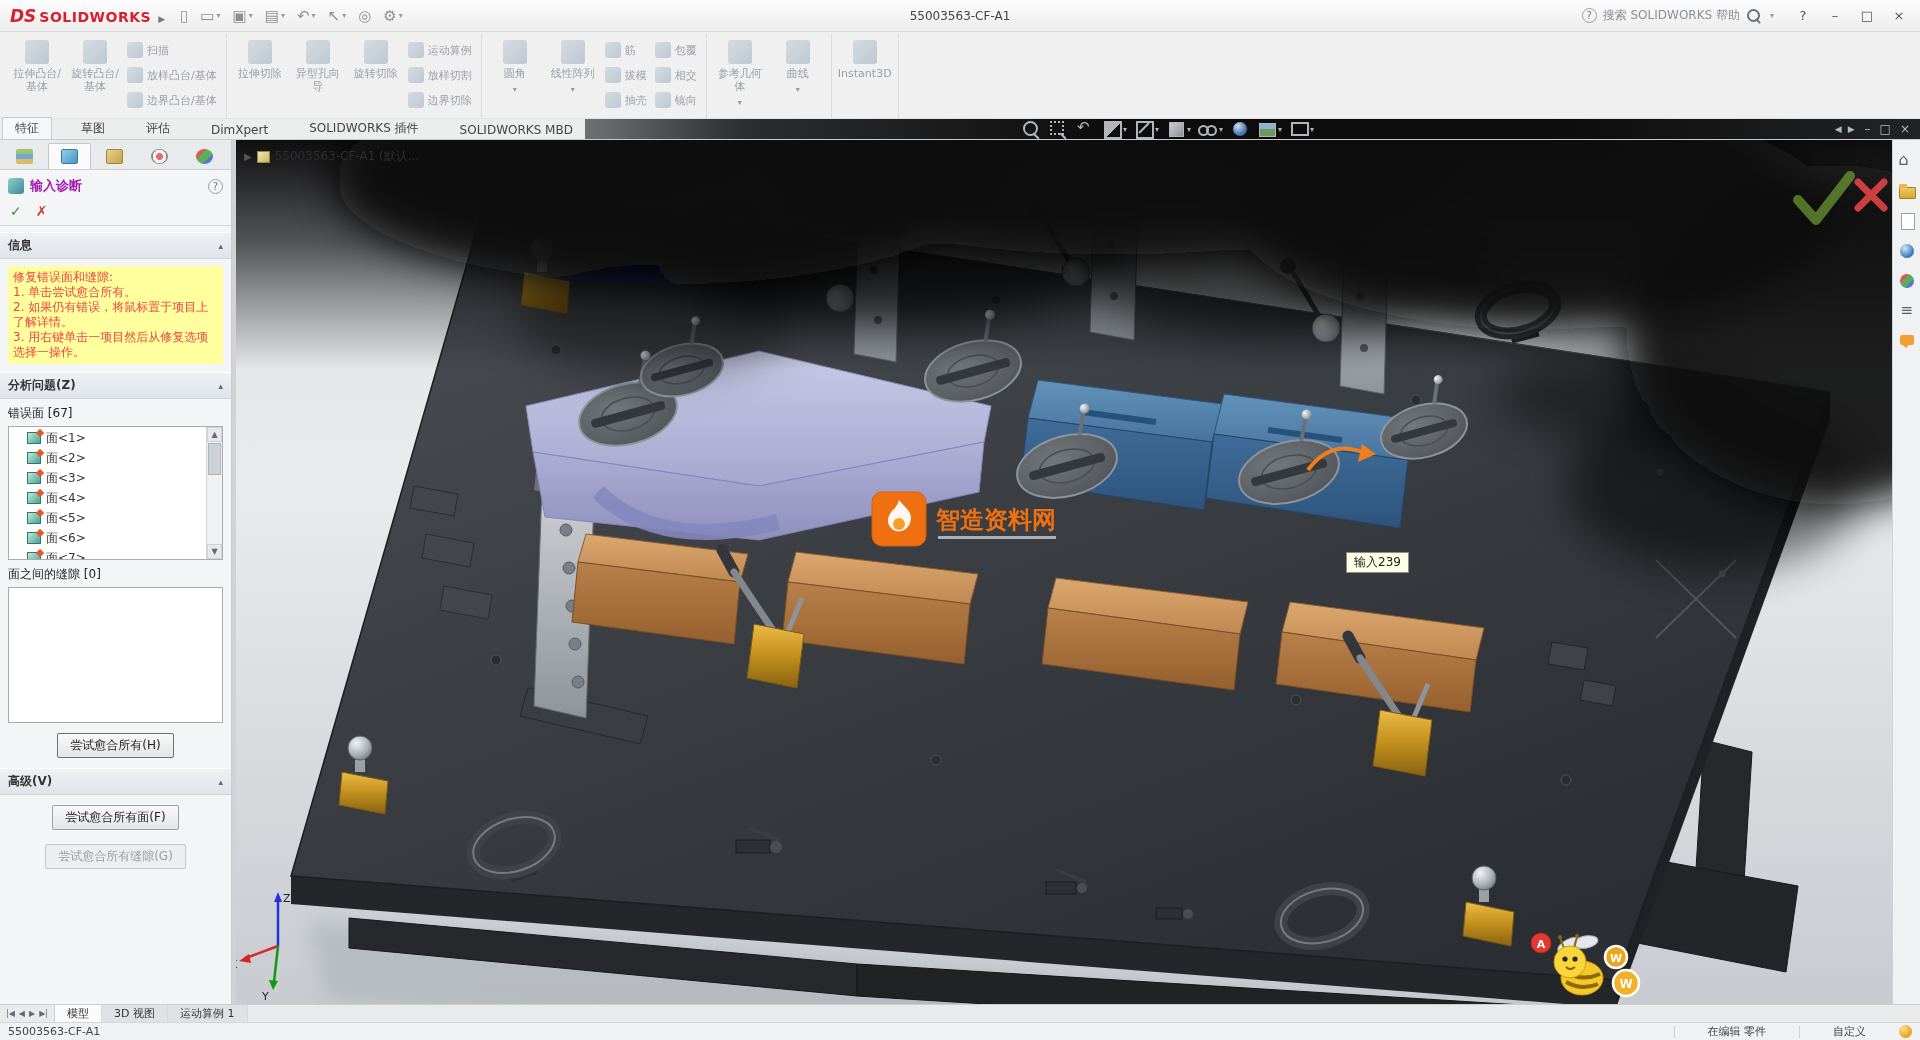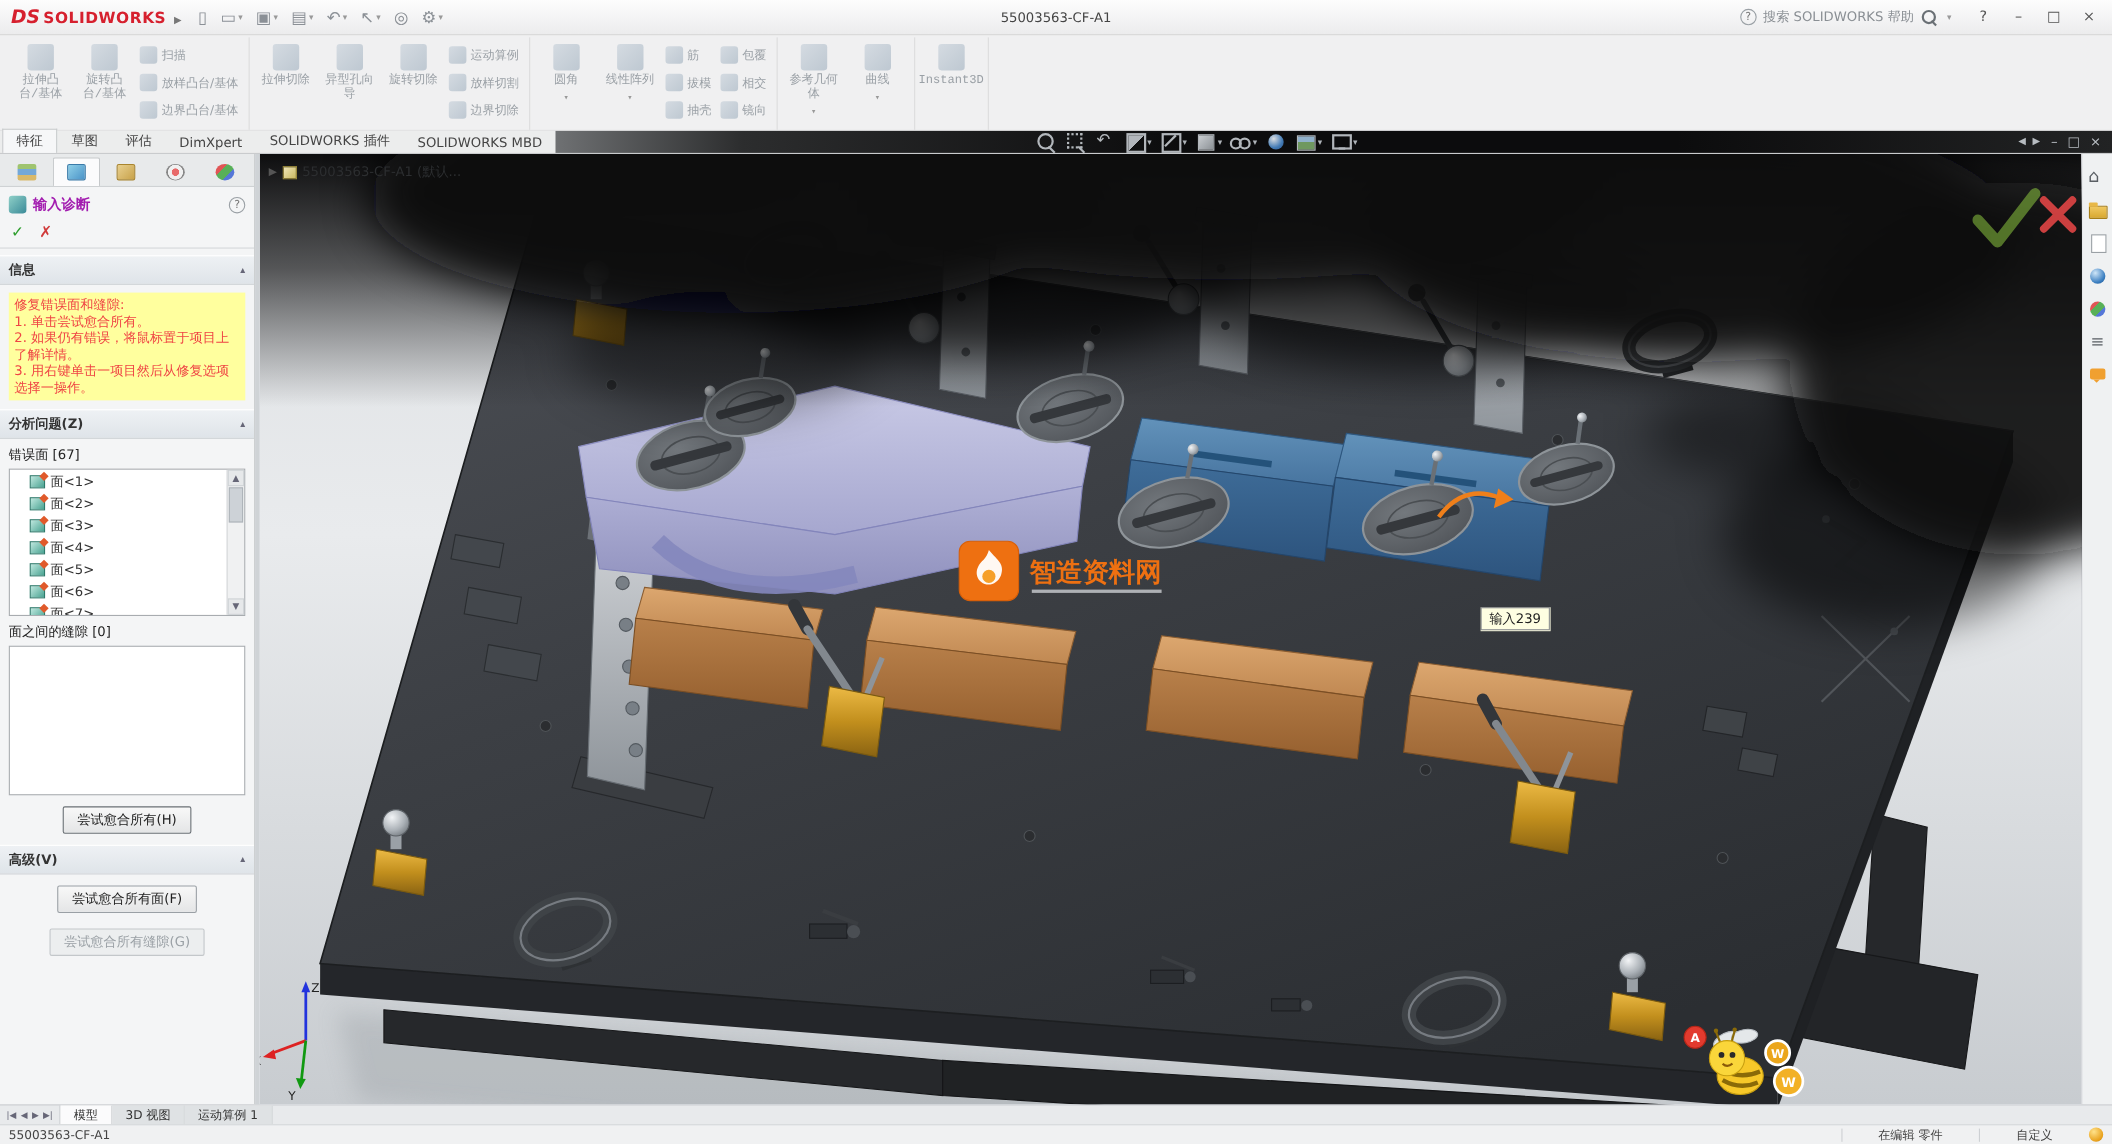--- a/index.html
+++ b/index.html
@@ -36,29 +36,29 @@
   .ribbon { height:87px; background:#f0f0f1; border-bottom:1px solid #e2e2e3; display:flex; padding:2px 4px 0; flex:0 0 auto; }
   .rib-groups { display:flex; align-items:stretch; }
   .rgroup { display:flex; padding:0 5px; border-right:1px solid #dcdcdd; }
   .rcols { display:flex; }
   .rcol { display:flex; }
   .ritems { display:flex; flex-direction:column; gap:1px; padding-top:4px; }
   .rcol.bigcol .ritems { flex-direction:row; padding-top:0; gap:2px; }
   .rbtn { color:#9aa0a6; display:flex; align-items:center; gap:4px; height:24px; padding:0 4px;
           font-size:11px; white-space:nowrap; }
   .rcol.bigcol .rbtn { width:56px; height:82px; flex-direction:column; justify-content:flex-start;
-          padding-top:6px; gap:3px; text-align:center; white-space:normal; line-height:13px;font-family:Liberation Mono, monospace; }
+          padding-top:6px; gap:3px; text-align:center; white-space:normal; line-height:13px; }
   .ric { width:16px; height:16px; flex:0 0 auto; border-radius:3px;
          background:linear-gradient(135deg,#b9c6d2,#8ca0b2); opacity:.5; }
   .rcol.bigcol .ric { width:24px; height:24px; }
   .rcaret { margin-left:0; }
 
   
   .cmdtabs { height:21px; background:#eceded; border-bottom:1px solid #c9cbcd; display:flex; align-items:stretch; flex:0 0 auto; }
-  .ctabs { display:flex; align-items:flex-end; padding-left:2px; gap:1px; }
+  .ctabs { display:flex; align-items:flex-end; padding-left:2px; gap:17px; }
   .ctab { padding:2px 12px; color:#444; font-size:12px; white-space:nowrap; }
   .ctab.active { background:#f6f7f8; border:1px solid #c9cbcd; border-bottom:none; }
   .vstrip { flex:1; background:linear-gradient(90deg,#6f7173 0%,#2c2d2e 12%,#0c0c0d 40%,#0c0c0d 72%,#222324 100%);
             display:flex; align-items:center; }
   .hud { display:flex; align-items:center; gap:7px; margin-left:436px; }
   .hud-item { display:flex; align-items:center; }
   .hud-ic { position:relative; width:20px; height:20px; opacity:.9; }
   .hud-ic::before,.hud-ic::after { content:''; position:absolute; }
   [data-icon="zoom-fit-icon"]::before { left:2px; top:2px; width:11px; height:11px; border:2px solid #c4c9ce; border-radius:50%; }
   [data-icon="zoom-fit-icon"]::after { right:1px; bottom:2px; width:8px; height:2px; background:#c4c9ce; transform:rotate(45deg); }

